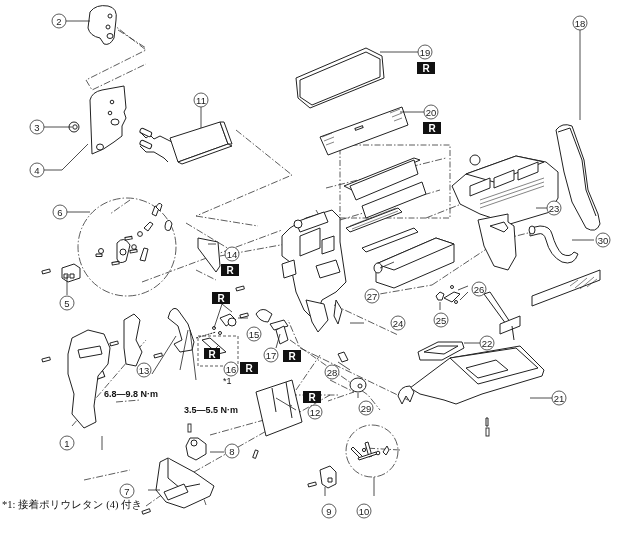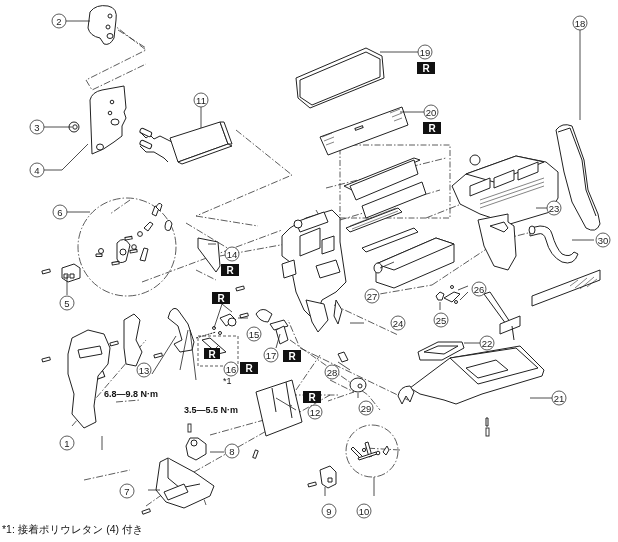--- a/index.html
+++ b/index.html
@@ -9,21 +9,21 @@
   .dash { fill: none; stroke: #333; stroke-width: 0.8; stroke-dasharray: 7 2 1.5 2; }
   .leader { fill: none; stroke: #222; stroke-width: 0.8; }
   .callout-circle { fill: #fff; stroke: #333; stroke-width: 0.8; }
   .callout-text { font-size: 9.5px; fill: #222; text-anchor: middle; dominant-baseline: central; font-family: "Liberation Sans", sans-serif; }
   .r-box { fill: #111; }
   .r-text { fill: #fff; font-size: 10px; font-weight: bold; text-anchor: middle; dominant-baseline: central; font-family: "Liberation Sans", sans-serif; }
   .torque { font-size: 9px; font-weight: bold; fill: #111; font-family: "Liberation Sans", sans-serif; }
   .note-small { font-size: 9px; fill: #111; font-family: "Liberation Sans", sans-serif; }
   .screw { fill: #fff; stroke: #222; stroke-width: 0.9; }
   .hatch { stroke: #333; stroke-width: 0.6; }
-  #footnote { position: absolute; left: 2px; top: 523px; font-size: 10.5px; color: #111; font-family: Liberation Sans, sans-serif; white-space: nowrap; }
+  #footnote { position: absolute; left: 2px; top: 498px; font-size: 10.5px; color: #111; font-family: Liberation Serif, serif; white-space: nowrap; }
 </style>
 </head>
 <body>
 
 <svg id="diagram" viewBox="0 0 618 542" xmlns="http://www.w3.org/2000/svg">
 
   <g>
     <path class="dash" d="M110 22 L146 50 L86 80 L92 90 L146 64"></path>
     <path class="dash" d="M118 30 L146 48"></path>
     <path class="dash" d="M236 130 L292 175 L196 216"></path>

